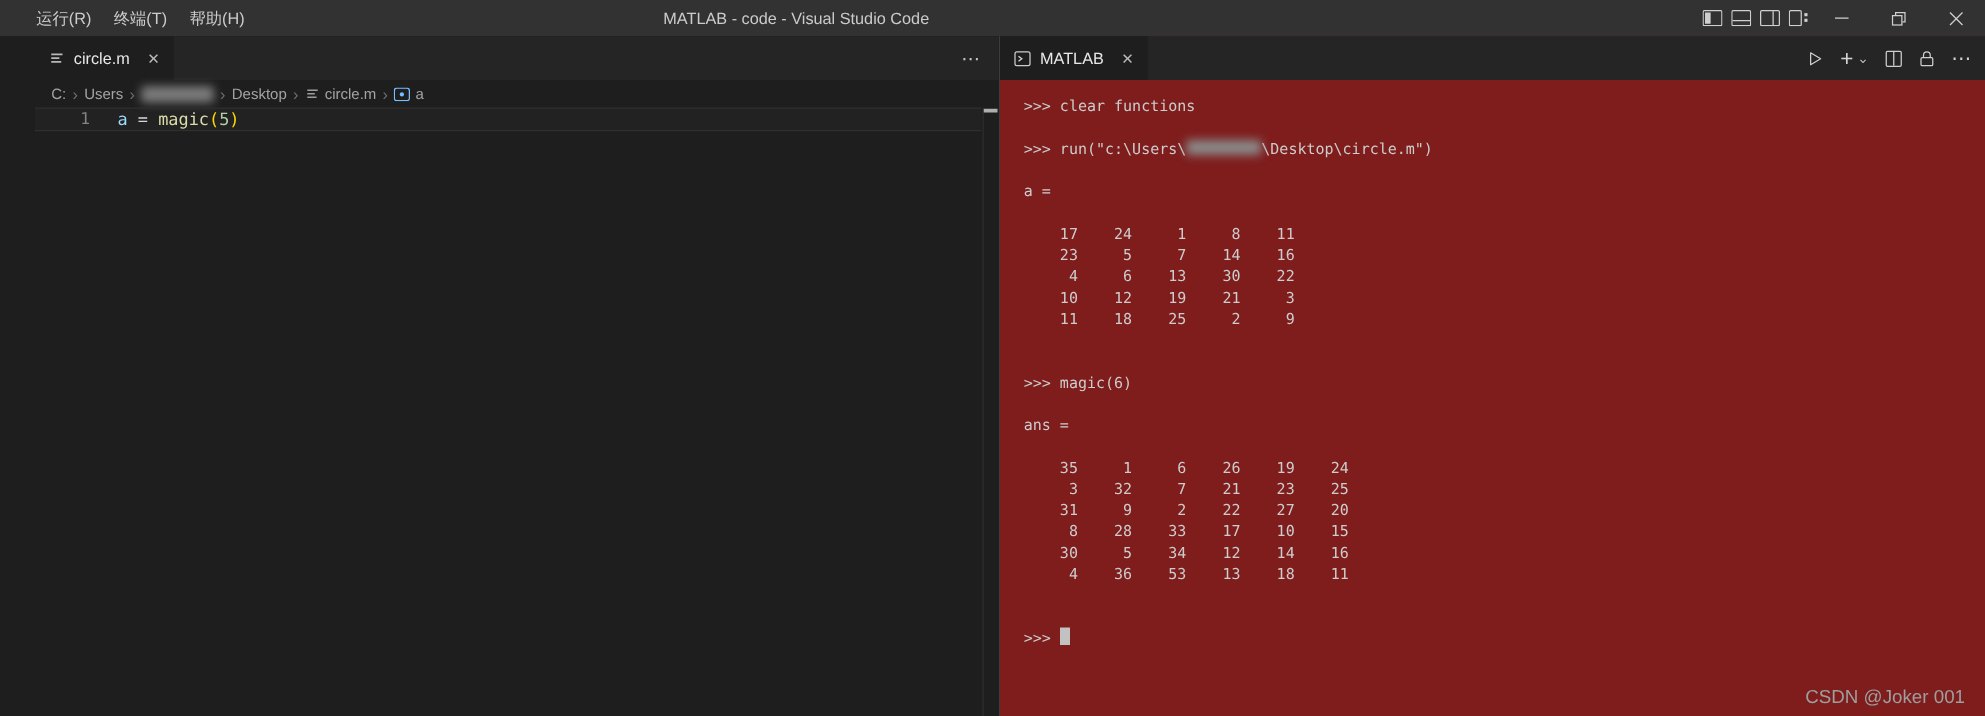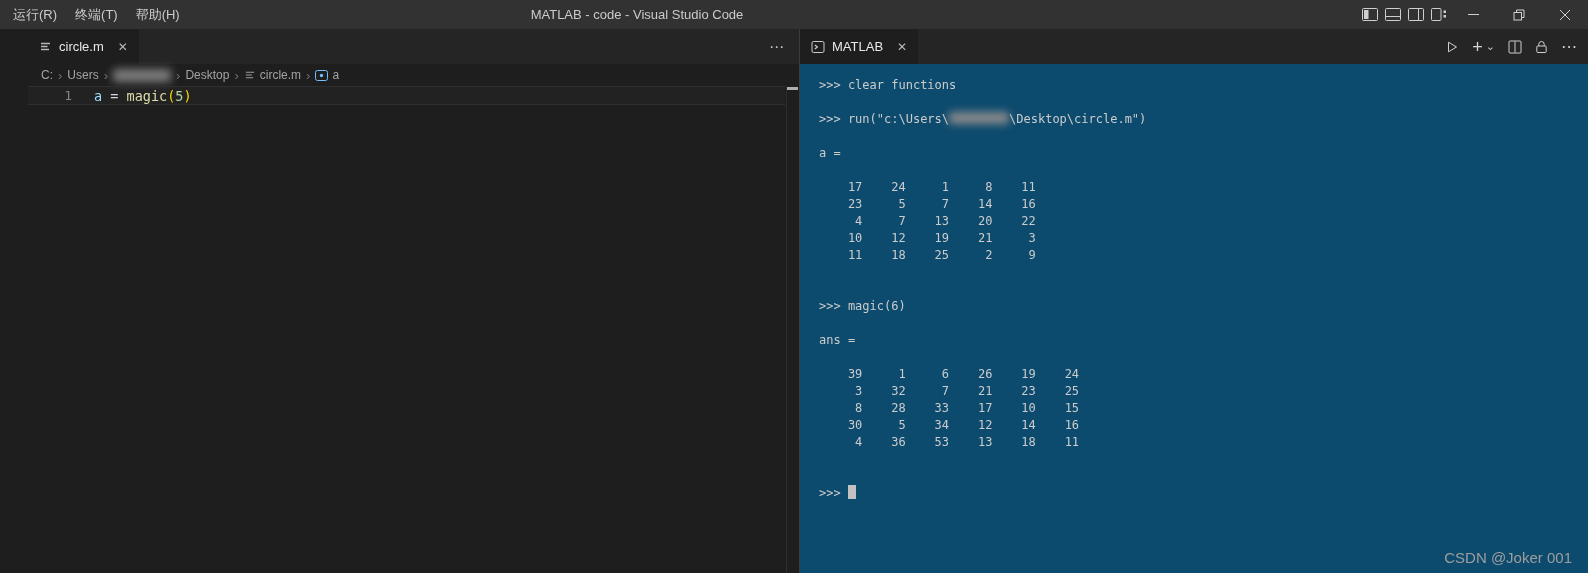--- a/index.html
+++ b/index.html
@@ -3,34 +3,34 @@
 <meta charset="utf-8">
 <style>
   * { margin:0; padding:0; box-sizing:border-box; }
   html,body { width:1588px; height:573px; background:#1e1e1e; overflow:hidden;
               font-family:"Liberation Sans","DejaVu Sans",sans-serif; }
   .window { position:relative; width:1588px; height:573px; background:#1e1e1e; }
 
   
   .titlebar { position:relative; height:29px; background:#323233; display:flex;
               align-items:center; color:#cccccc; font-size:13px; }
-  .menus { display:flex; align-items:center; padding-left:4px; }
+  .menus { display:flex; align-items:center; padding-left:20px; }
   .menu-item { padding:0 9px; height:29px; line-height:29px; cursor:default; }
   .win-title { position:absolute; left:637px; top:0; transform:translateX(-50%);
                line-height:29px; color:#cbcbcb; white-space:nowrap; }
   .win-controls { position:absolute; right:0; top:0; height:29px; display:flex; align-items:center; }
   .wc-layout { width:23px; height:29px; display:flex; align-items:center; justify-content:center; }
   .wc-sys { width:46px; height:29px; display:flex; align-items:center; justify-content:center;
             color:#d0d0d0; font-size:13px; }
 
   
   .main { display:flex; height:544px; }
   .editor-group { position:relative; width:799px; background:#1e1e1e;padding-left:28px; }
   .group-divider { width:1px; background:#3c3c3c; cursor:ew-resize; }
-  .terminal-group { position:relative; flex:1; background:#0c4a6e; }
+  .terminal-group { position:relative; flex:1; background:#7f1d1d; }
 
   
   .tabbar { position:relative; height:35px; background:#252526; display:flex; align-items:stretch; }
   .tab { display:flex; align-items:center; gap:7px; padding:0 11px; background:#1e1e1e;
          color:#e8e8e8; font-size:13px; cursor:pointer; border-right:1px solid #252526; }
   .tab-close { color:#b9b9b9; font-size:12px; margin-left:7px; line-height:1; }
   .editor-more { position:absolute; right:14px; top:0; height:35px; display:flex;
                  align-items:center; color:#c5c5c5; font-size:15px; letter-spacing:1px; }
   .term-actions { position:absolute; right:10px; top:0; height:35px; display:flex;
                   align-items:center; gap:13px; color:#cfcfcf; }
@@ -234,31 +234,32 @@
 
       <div class="terminal-content">
           <div class="tline">&gt;&gt;&gt; clear functions</div>
           <div class="tline">&nbsp;</div>
           <div class="tline"><span>&gt;&gt;&gt; run("c:\Users\</span><span class="tblur"></span><span>\Desktop\circle.m")</span></div>
           <div class="tline">&nbsp;</div>
           <div class="tline">a =</div>
           <div class="tline">&nbsp;</div>
           <div class="tline">    17    24     1     8    11</div>
           <div class="tline">    23     5     7    14    16</div>
-          <div class="tline">     4     7    13    20    22</div>
+          <div class="tline">     4     6    13    30    22</div>
           <div class="tline">    10    12    19    21     3</div>
           <div class="tline">    11    18    25     2     9</div>
           <div class="tline">&nbsp;</div>
           <div class="tline">&nbsp;</div>
           <div class="tline">&gt;&gt;&gt; magic(6)</div>
           <div class="tline">&nbsp;</div>
           <div class="tline">ans =</div>
           <div class="tline">&nbsp;</div>
-          <div class="tline">    39     1     6    26    19    24</div>
+          <div class="tline">    35     1     6    26    19    24</div>
           <div class="tline">     3    32     7    21    23    25</div>
+          <div class="tline">    31     9     2    22    27    20</div>
           <div class="tline">     8    28    33    17    10    15</div>
           <div class="tline">    30     5    34    12    14    16</div>
           <div class="tline">     4    36    53    13    18    11</div>
           <div class="tline">&nbsp;</div>
           <div class="tline">&nbsp;</div>
           <div class="tline"><span>&gt;&gt;&gt; </span><span class="tcursor"></span></div>
         </div>
 
       <div class="watermark">CSDN @Joker 001</div>
     </div>

